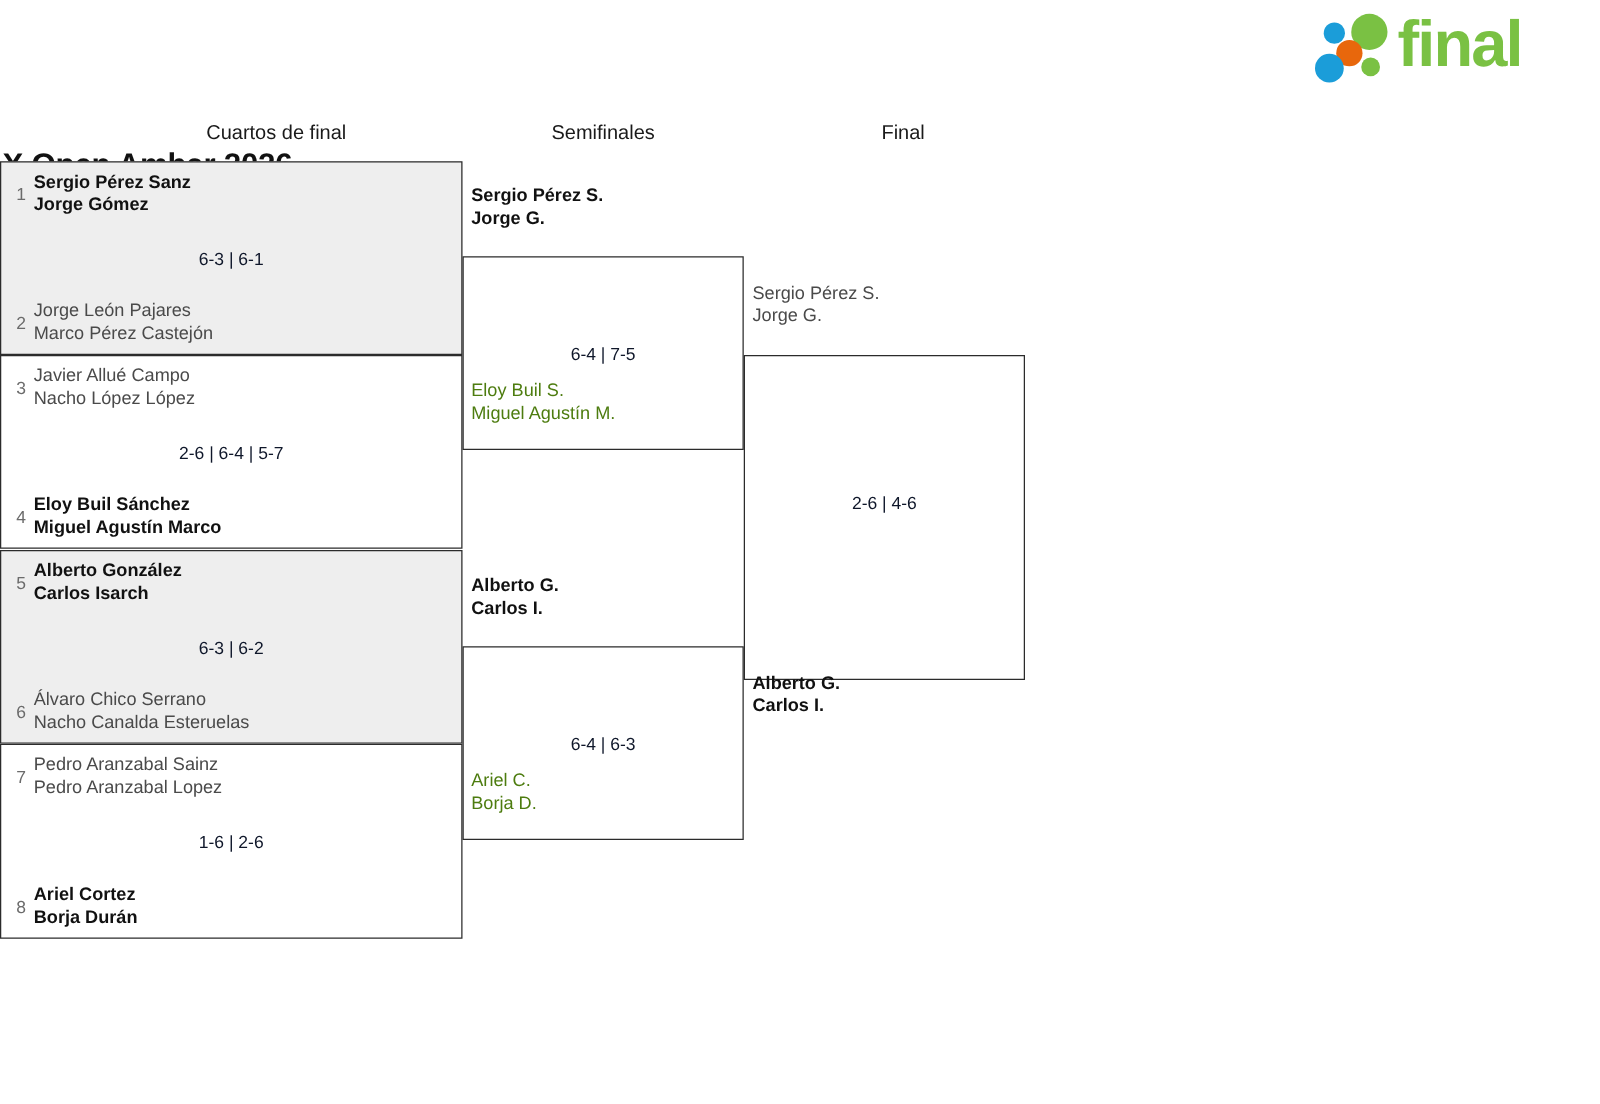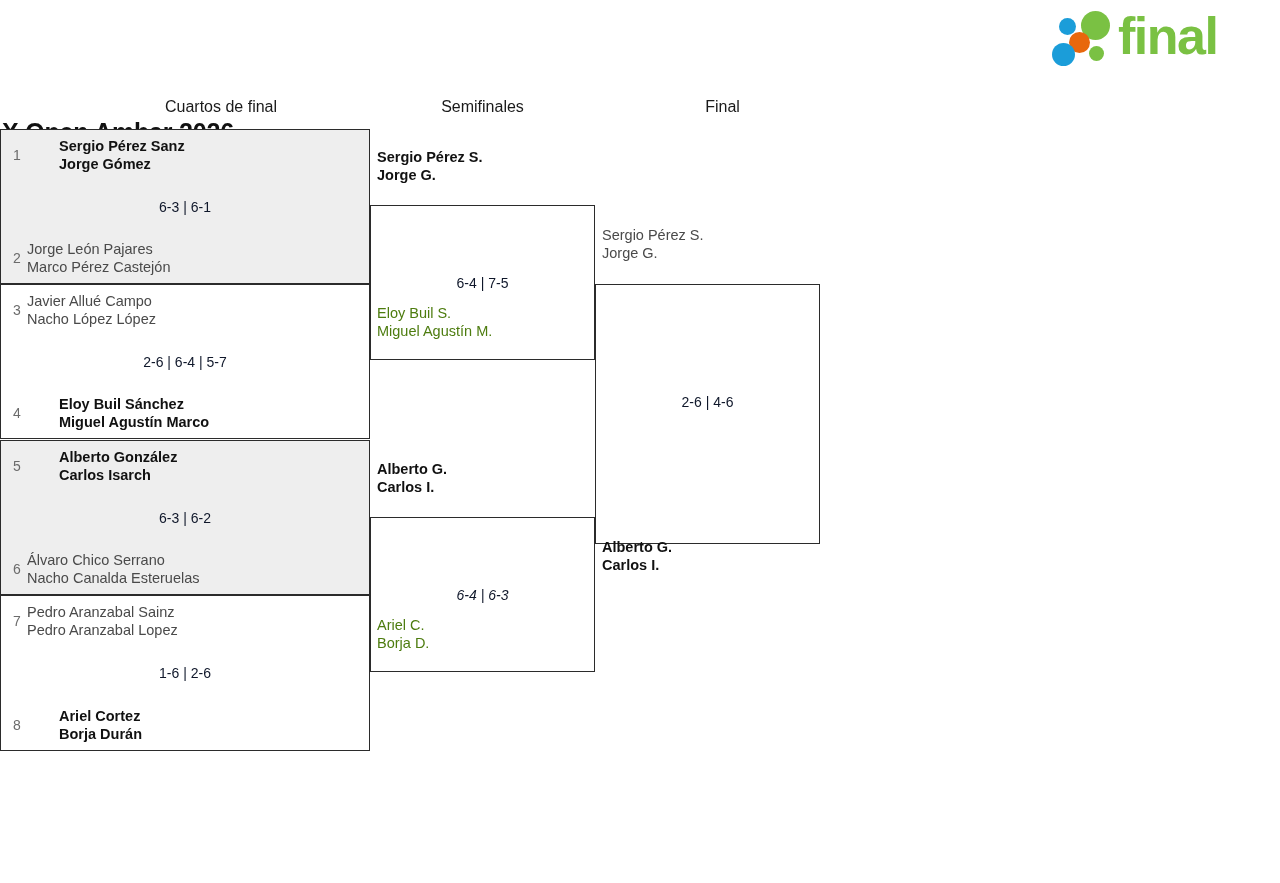--- a/index.html
+++ b/index.html
@@ -123,21 +123,21 @@
     text-align: center;
     line-height: 18px;
     padding-top: 9px;
     box-sizing: border-box;
   }
   .names {
     font-size: 14.5px;
     line-height: 18px;
     white-space: pre-line;
   }
-  .names.winner { font-weight: 700; color: #111111; margin-left: 32px; }
+  .names.winner { font-weight: 700; color: #111111; }
   .names.loser  { font-weight: 400; color: #4a4a4a; }
 
   .score {
     position: absolute;
     left: 0;
     right: 0;
     text-align: center;
     font-size: 14px;
     color: #0f172a;
     line-height: 18px;
@@ -145,21 +145,21 @@
   .qf-match .score { top: 68px; }
 
   
   .sf-box {
     position: absolute;
     box-sizing: border-box;
     border: 1px solid #2b2b2b;
     background: transparent;
   }
   #sf-box-1 { left: 370px; top: 205px; width: 225px; height: 155px; }
-  #sf-box-2 { left: 370px; top: 517px; width: 225px; height: 155px; font-style: italic; }
+  #sf-box-2 { left: 370px; top: 517px; width: 225px; height: 155px; }
   #sf-box-1 .score { top: 68px; }
   #sf-box-2 .score { top: 68px; }
 
   
   .sf-team {
     position: absolute;
     left: 377px;
     font-size: 14.5px;
     line-height: 18px;
     white-space: pre-line;

